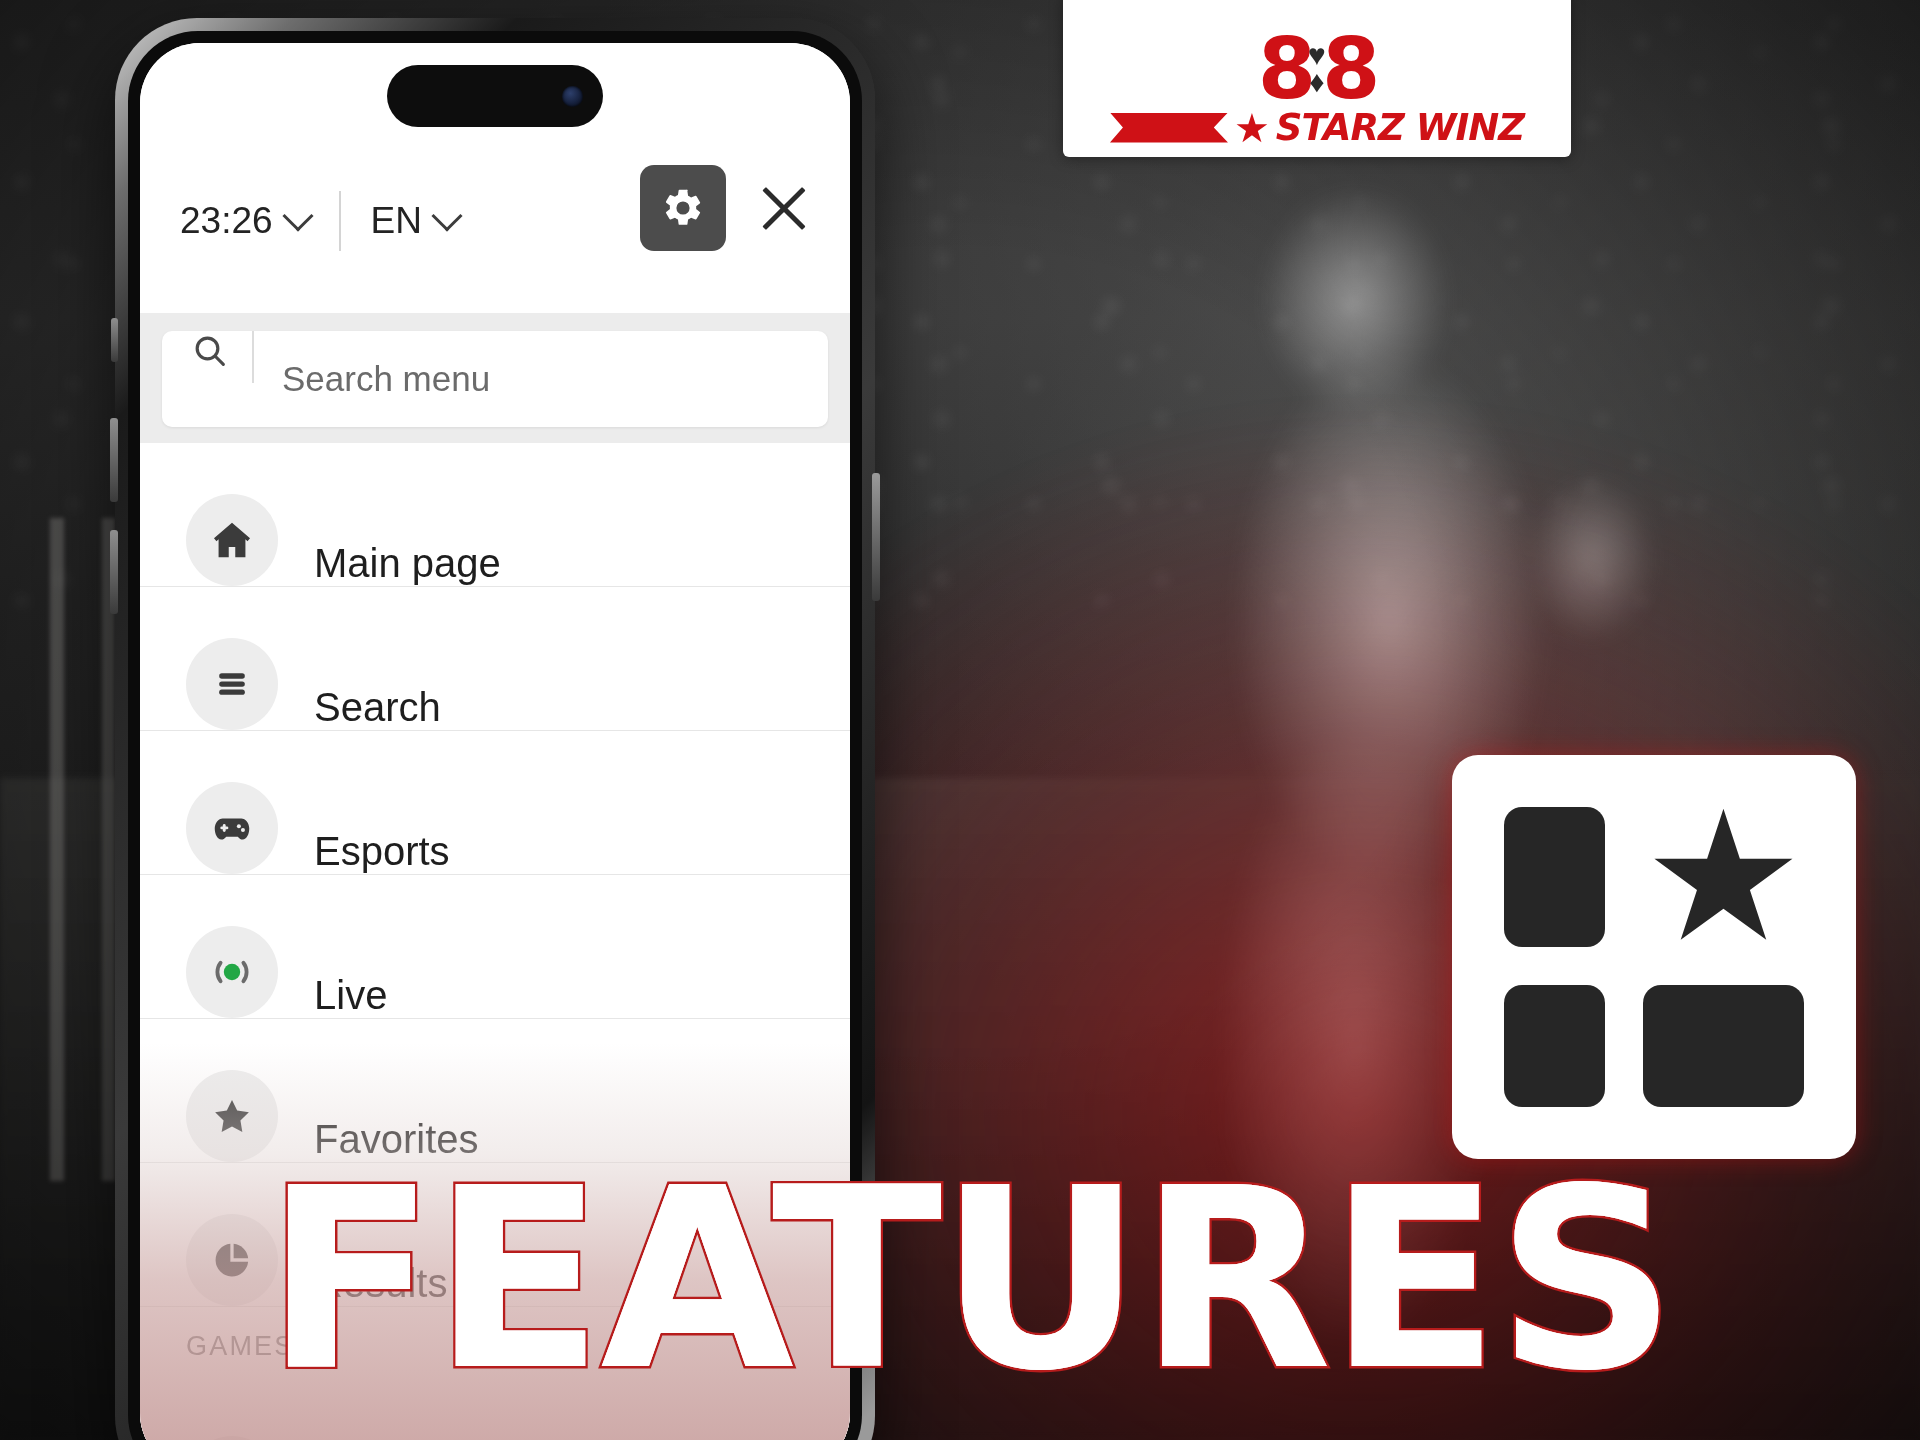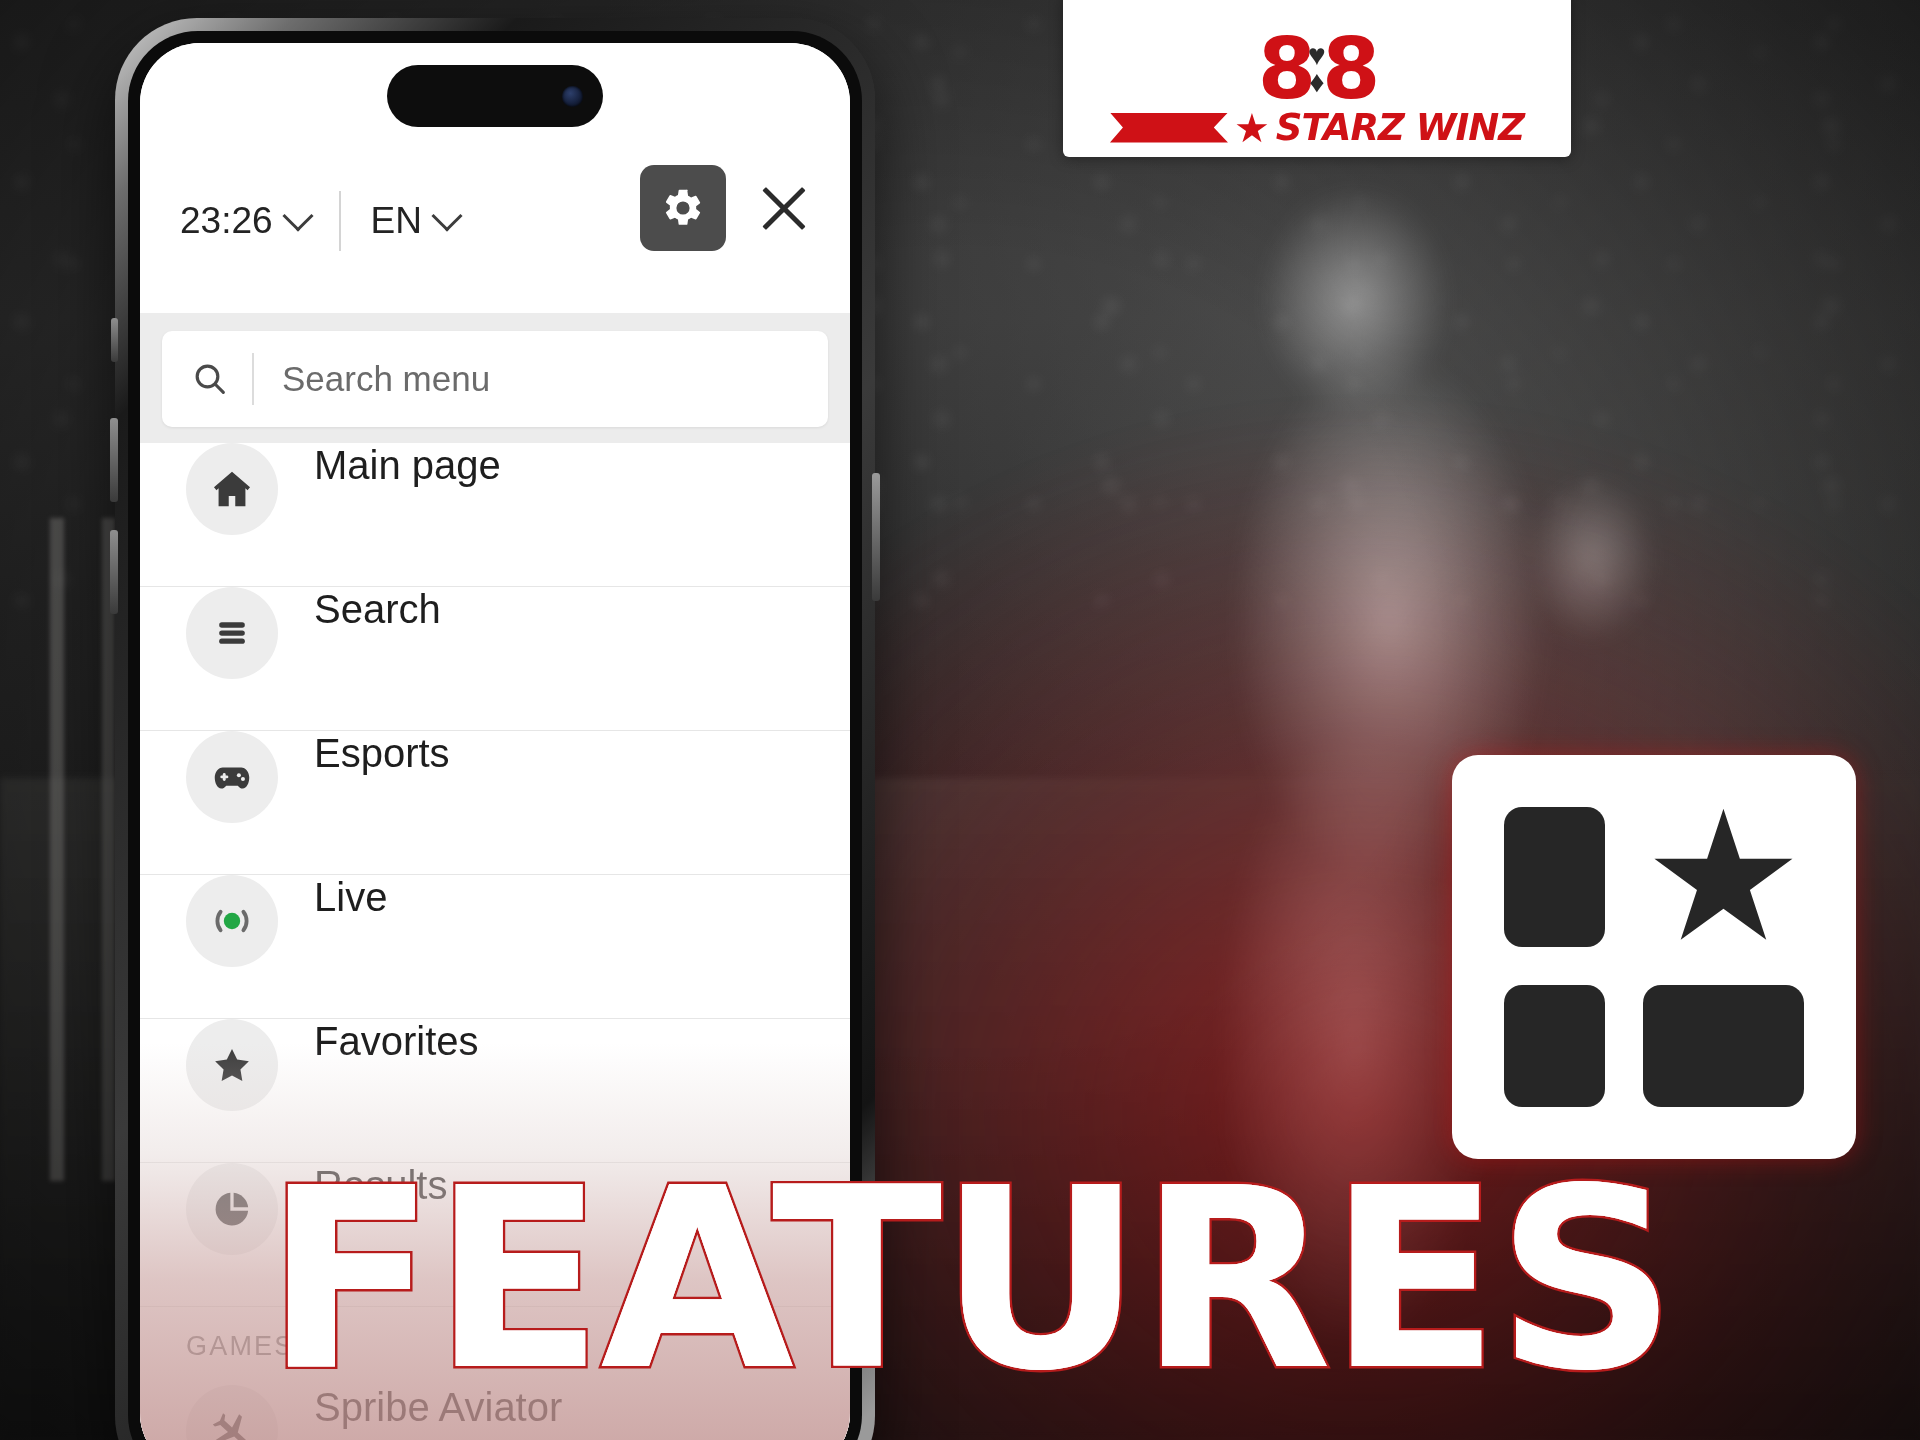--- a/index.html
+++ b/index.html
@@ -132,29 +132,29 @@
   #close-button{width:64px;height:64px;display:flex;align-items:center;justify-content:center;
     background:none;border:none;cursor:pointer;position:relative;}
   #close-button:before,#close-button:after{
     content:"";position:absolute;width:56px;height:5px;background:#2b2b2b;border-radius:1px;}
   #close-button:before{transform:rotate(45deg);}
   #close-button:after{transform:rotate(-45deg);}
 
   
   #menu-panel{position:absolute;left:0;top:270px;width:100%;bottom:0;background:#ececec;}
   #search-wrap{padding:18px 22px 16px 22px;}
-  #search-box{height:96px;background:#fff;border-radius:10px;display:flex;align-items:center;
+  #search-box{height:96px;background:#fff;border-radius:10px;display:flex;
     padding:0 28px;box-sizing:border-box;box-shadow:0 1px 3px rgba(0,0,0,.08);}
   .search-sep{width:2px;height:52px;background:#dcdcdc;margin:0 26px 0 22px;}
   #search-input{border:none;outline:none;font-size:35px;color:#5d5d5d;background:transparent;
     flex:1;font-family:"Liberation Sans",sans-serif;}
   #search-input::placeholder{color:#6b6b6b;}
 
   .menu-list{background:#fff;}
-  .menu-item{display:flex;align-items:flex-start;height:144px;padding-left:46px;box-sizing:border-box;
+  .menu-item{display:flex;align-items:flex-end;height:144px;padding-left:46px;box-sizing:border-box;
     border-bottom:1.5px solid #e6e6e6;background:#fff;}
   .mi-iconwrap{width:92px;height:92px;border-radius:50%;background:#ededed;
     display:flex;align-items:center;justify-content:center;flex:0 0 auto;}
   .mi-label{margin-left:36px;font-size:40px;color:#1e1e1e;font-family:"Liberation Sans",sans-serif;}
   .section-head{height:78px;display:flex;align-items:center;padding-left:46px;
     font-size:27px;letter-spacing:2.2px;color:#7c7c7c;background:#fff;
     font-family:"Liberation Sans",sans-serif;}
 
   
   #menu-fade{

